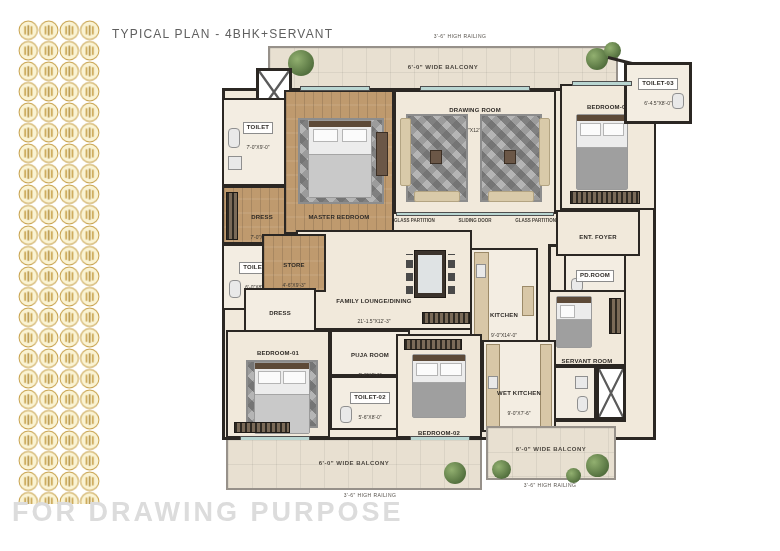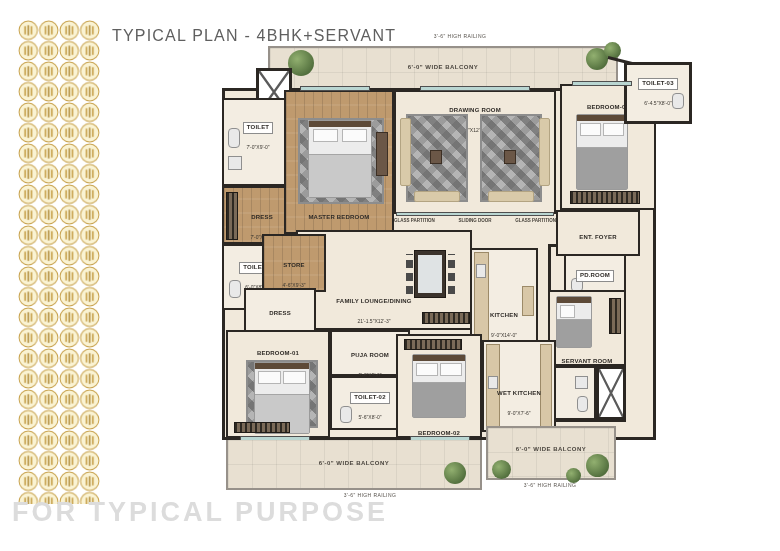--- a/index.html
+++ b/index.html
@@ -2,21 +2,21 @@
 <html><head>
 <meta charset="utf-8">
 <style>
   html,body{margin:0;padding:0;}
   body{
     width:780px;height:551px;position:relative;overflow:hidden;
     background:#ffffff;font-family:"Liberation Sans",sans-serif;
   }
   .abs{position:absolute;box-sizing:border-box;}
   .title{
-    position:absolute;left:112px;top:27px;font-size:16px;color:#5f5f5f;
+    position:absolute;left:112px;top:27px;font-size:12px;color:#5f5f5f;
     letter-spacing:1.2px;font-weight:500;
   }
   .watermark{
     position:absolute;left:12px;top:497px;font-size:27px;font-weight:800;
     color:#dcdcdc;letter-spacing:3px;white-space:nowrap;
   }
   .floor{background:#f1e9db;border:3px solid #2b2723;}
   .room{border:2px solid #2b2723;background:#f1e9db;}
   .wet{background:#f3ede2;}
   .wood{
@@ -327,13 +327,13 @@
   <div class="abs balcony" style="left:486px;top:426px;width:130px;height:54px;">
     <div class="lbl bal-lbl" style="top:18px;">6'-0" WIDE BALCONY</div>
   </div>
   <div class="rail-lbl" style="left:470px;top:482px;width:160px;">3'-6" HIGH RAILING</div>
   <div class="abs plant" style="left:492px;top:460px;width:19px;height:19px;"></div>
   <div class="abs plant" style="left:586px;top:454px;width:23px;height:23px;"></div>
   <div class="abs plant" style="left:566px;top:468px;width:15px;height:15px;"></div>
 
 </div>
 
-<div class="watermark">FOR TYPICAL PURPOSE</div>
+<div class="watermark">FOR DRAWING PURPOSE</div>
 
 </body></html>

